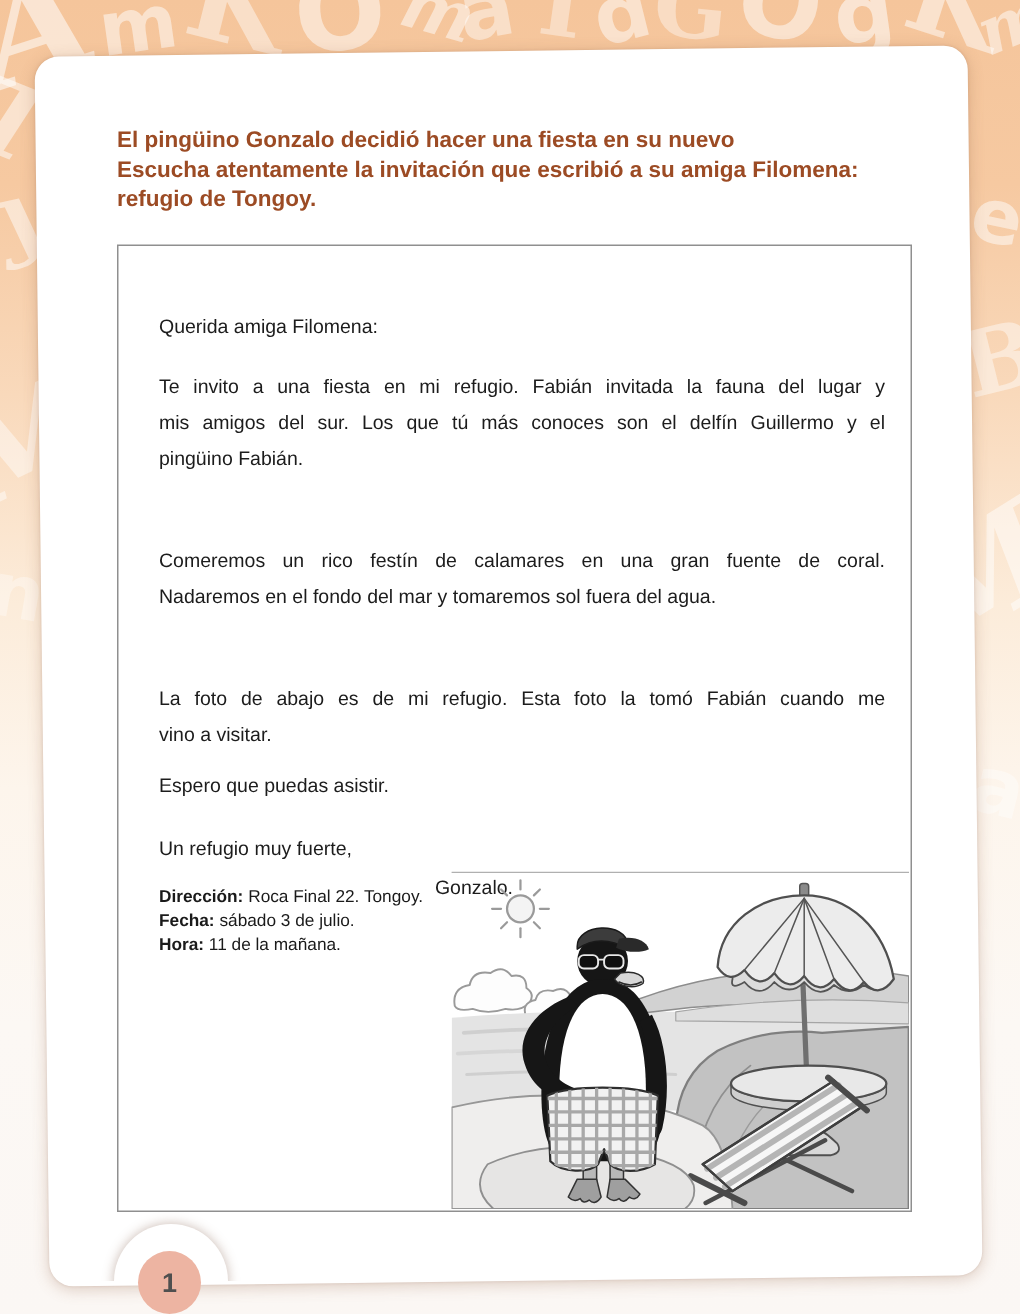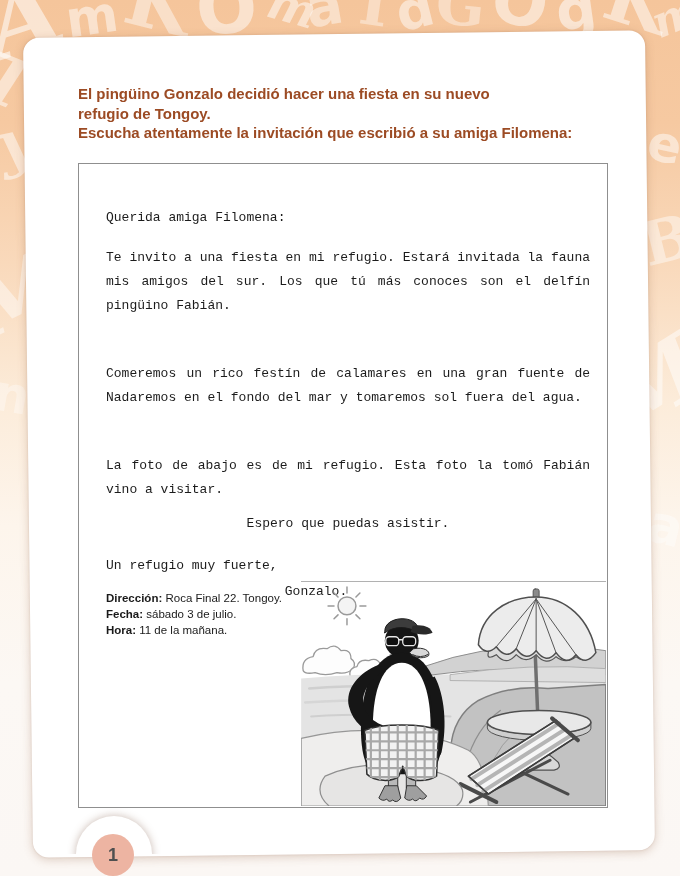--- a/index.html
+++ b/index.html
@@ -22,25 +22,25 @@
     position:absolute; left:92px; top:834px; width:42px; height:42px; border-radius:50%; z-index:6;
     background:#edb4a2; display:flex; align-items:center; justify-content:center;
     color:#4f4f4f; font-size:18px; font-weight:bold;
   }
   .content{position:absolute; inset:0; z-index:4;}
   .intro{position:absolute; left:78px; top:84px; width:540px;
     font-weight:bold; font-size:15px; line-height:19.5px; color:#9c4b24;}
   .letter-box{position:absolute; left:78px; top:163px; width:530px; height:645px;
     background:#ffffff; border:1px solid #8f8f8f; box-sizing:border-box;}
   .letter-text{position:absolute; left:27px; top:42px; width:484px;
-    font-size:13px; line-height:24px; color:#1c1c1c; letter-spacing:0;font-family:Liberation Mono, monospace;}
+    font-size:13px; line-height:24px; color:#1c1c1c; letter-spacing:0;}
   .salutation{margin:0 0 16px 0;}
   .para{margin:0 0 6px 0;}
   .para.gap-md{margin-bottom:10px;margin-top:44px;}
-  .para.gap-lg{margin-bottom:18px;text-align:center;}
+  .para.gap-lg{margin-bottom:18px;}
   .jl{text-align:justify; text-align-last:justify; overflow:hidden; white-space:normal; height:24px;}
   .signature{text-align:center; padding-right:64px; margin-top:-4px;}
   .details{position:absolute; left:27px; top:426px; font-size:11.5px; line-height:16px; color:#1a1a1a;}
   .details b{font-weight:bold;}
   .illus{position:absolute; right:1px; bottom:1px; width:305px; height:225px;}
   .illus svg{display:block; width:100%; height:100%;}
 </style>
 </head>
 <body>
 
@@ -76,31 +76,31 @@
     <div class="bump"></div>
   </div>
   <div class="badge">
     <span>1</span>
   </div>
 
   <div class="content">
 
     <div class="intro">
       <div>El pingüino Gonzalo decidió hacer una fiesta en su nuevo</div>
+      <div>Escucha atentamente la invitación que escribió a su amiga Filomena:</div>
       <div>refugio de Tongoy.</div>
-      <div>Escucha atentamente la invitación que escribió a su amiga Filomena:</div>
     </div>
 
     <div class="letter-box">
 
       <div class="letter-text">
         <div class="salutation">Querida amiga Filomena:</div>
 
         <div class="para">
-          <div class="jl">Te invito a una fiesta en mi refugio. Estará invitada la fauna del lugar y</div>
+          <div class="jl">Te invito a una fiesta en mi refugio. Fabián invitada la fauna del lugar y</div>
           <div class="jl">mis amigos del sur. Los que tú más conoces son el delfín Guillermo y el</div>
           <div>pingüino Fabián.</div>
         </div>
 
         <div class="para gap-md">
           <div class="jl">Comeremos un rico festín de calamares en una gran fuente de coral.</div>
           <div>Nadaremos en el fondo del mar y tomaremos sol fuera del agua.</div>
         </div>
 
         <div class="para gap-md">

